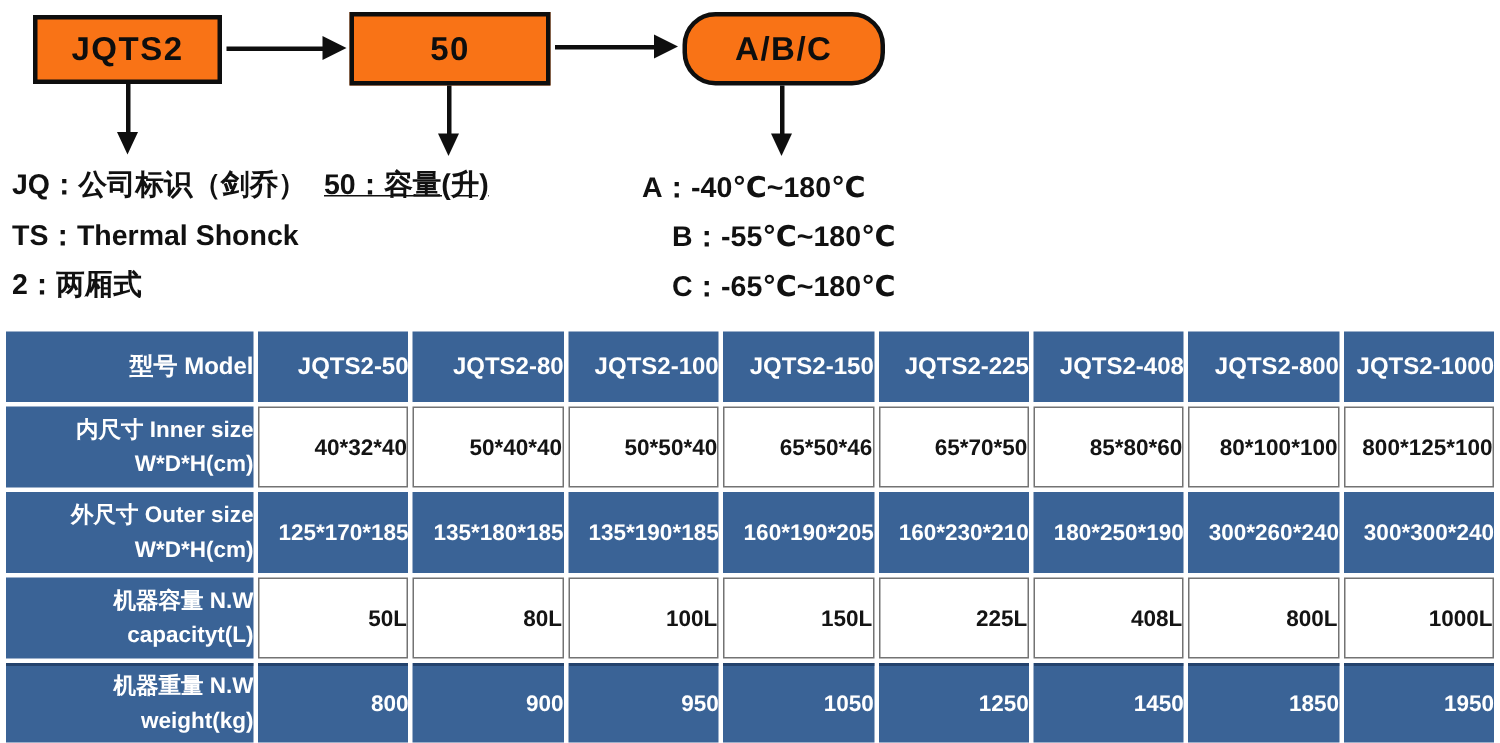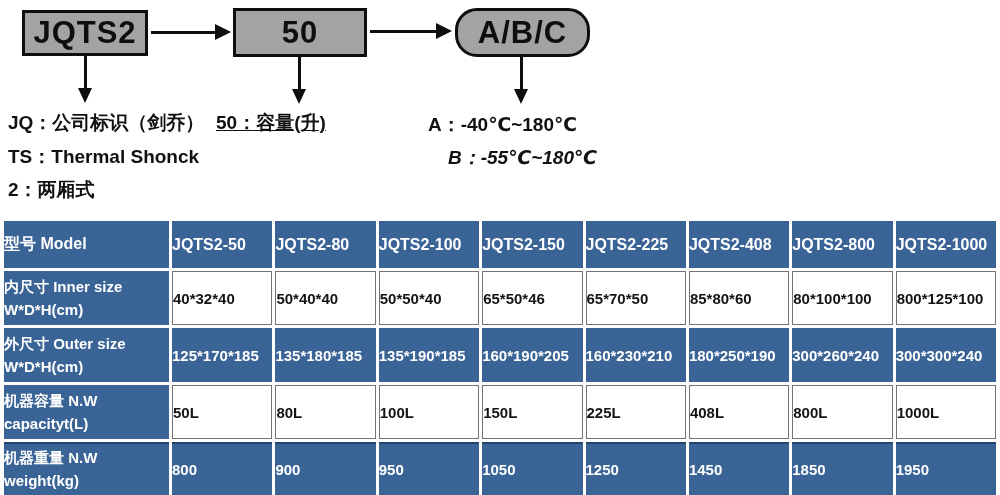--- a/index.html
+++ b/index.html
@@ -4,23 +4,23 @@
 <style>
   * { margin: 0; padding: 0; box-sizing: border-box; }
   body { font-family: "Liberation Sans", "DejaVu Sans", sans-serif; background: #ffffff; }
   .stage {
     position: relative; width: 1000px; height: 495px;
     background: #ffffff; overflow: hidden;
   }
 
   
   .fbox {
-    position: absolute; border: 3px solid #0e0e0e; background: #a3a3a3;
+    position: absolute; border: 3px solid #0e0e0e; background: #f97316;
     display: flex; align-items: center; justify-content: center;
-    font-weight: bold; font-size: 31px; color: #0e0e0e; letter-spacing: 1px;
+    font-weight: bold; font-size: 22px; color: #0e0e0e; letter-spacing: 1px;
   }
   .fbox.b1 { left: 22px;  top: 10px; width: 126px; height: 46px; }
   .fbox.b2 { left: 233px; top: 8px;  width: 134px; height: 49px; }
   .fbox.b3 { left: 455px; top: 8px;  width: 135px; height: 49px; border-radius: 22px; }
 
   .harrow, .varrow { position: absolute; }
   .harrow .shaft { position: absolute; height: 3px; background: #0e0e0e; top: 7px; left: 0; }
   .harrow .head  { position: absolute; width: 0; height: 0; top: 0;
                    border-top: 8px solid transparent; border-bottom: 8px solid transparent;
                    border-left: 16px solid #0e0e0e; }
@@ -44,32 +44,32 @@
 
   .note {
     position: absolute; font-weight: bold; font-size: 19px; color: #111111;
     white-space: nowrap;
   }
   .n-jq  { left: 8px;   top: 110px; }
   .n-ts  { left: 8px;   top: 144px; }
   .n-2   { left: 8px;   top: 177px; }
   .n-50  { left: 216px; top: 110px; text-decoration: underline; }
   .n-a   { left: 428px; top: 112px; }
-  .n-b   { left: 448px; top: 145px; font-style: italic; }
+  .n-b   { left: 448px; top: 145px; }
   .n-c   { left: 448px; top: 178px; }
 
   
   .spec-wrap { position: absolute; left: 1px; top: 218px; width: 998px; }
   table.spec {
     width: 100%; border-collapse: separate; border-spacing: 3px;
     table-layout: fixed;
   }
   table.spec col.c-label { width: 165px; }
   .spec th, .spec td {
-    text-align: left; vertical-align: middle; font-weight: bold;
+    text-align: right; vertical-align: middle; font-weight: bold;
     white-space: nowrap; overflow: hidden; padding: 0; margin-top: 32px;
   }
   .spec thead th { height: 47px; background: #3a6396; color: #ffffff; font-size: 16px; }
   .spec tbody tr { height: 54px; padding-left: 48px; }
   .cell-blue  { background: #3a6396; color: #ffffff; font-size: 15px; }
   .cell-white { background: #ffffff; color: #141414; font-size: 15px;
                 border: 1px solid #737373; }
   .row-label  { background: #3a6396; color: #ffffff; font-size: 15px; line-height: 1.55; }
   .row-label .ln { display: block; }
   tr.r-weight td { box-shadow: inset 0 2px 0 rgba(18, 42, 76, 0.55); }
@@ -103,20 +103,21 @@
     <div class="shaft"></div>
     <div class="head"></div>
   </div>
 
   <div class="note n-ts">TS：Thermal Shonck</div>
   <div class="note n-jq">JQ：公司标识（剑乔）</div>
   <div class="note n-2">2：两厢式</div>
   <div class="note n-50">50：容量(升)</div>
   <div class="note n-a">A：-40℃~180℃</div>
   <div class="note n-b">B：-55℃~180℃</div>
+  <div class="note n-c">C：-65℃~180℃</div>
 
   <div class="spec-wrap">
     <table class="spec">
       <colgroup>
         <col class="c-label">
           <col>
           <col>
           <col>
           <col>
           <col>

